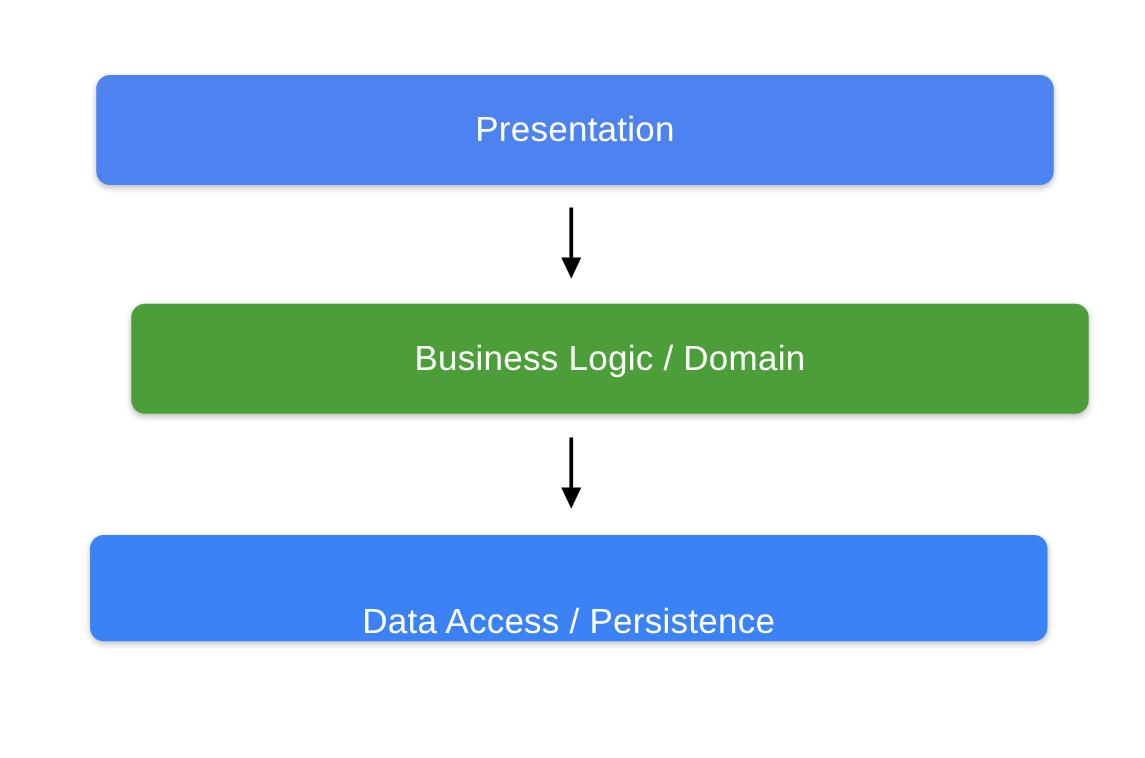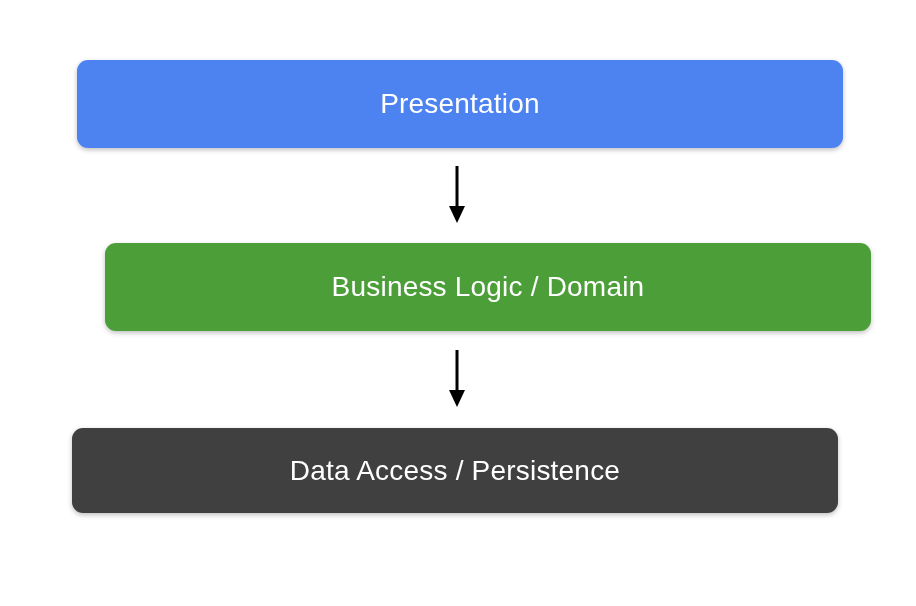--- a/index.html
+++ b/index.html
@@ -56,17 +56,17 @@
 
   <div class="layer-box box-2" style="background: rgb(76, 159, 56);">
     <span class="layer-label" style="color: rgb(255, 255, 255);">Business Logic / Domain</span>
   </div>
 
   <svg class="arrow arrow-2" viewBox="0 0 22 58" style="color: rgb(0, 0, 0);">
     <line x1="11" y1="1" x2="11" y2="43" stroke="currentColor" stroke-width="3"></line>
     <polygon points="3,41 19,41 11,58" fill="currentColor"></polygon>
   </svg>
 
-  <div class="layer-box box-3" style="background: #404040;">
+  <div class="layer-box box-3" style="background: #3b82f6; align-items: flex-end;">
     <span class="layer-label" style="color: rgb(255, 255, 255);">Data Access / Persistence</span>
   </div>
 
 </div>
 
 </body></html>

